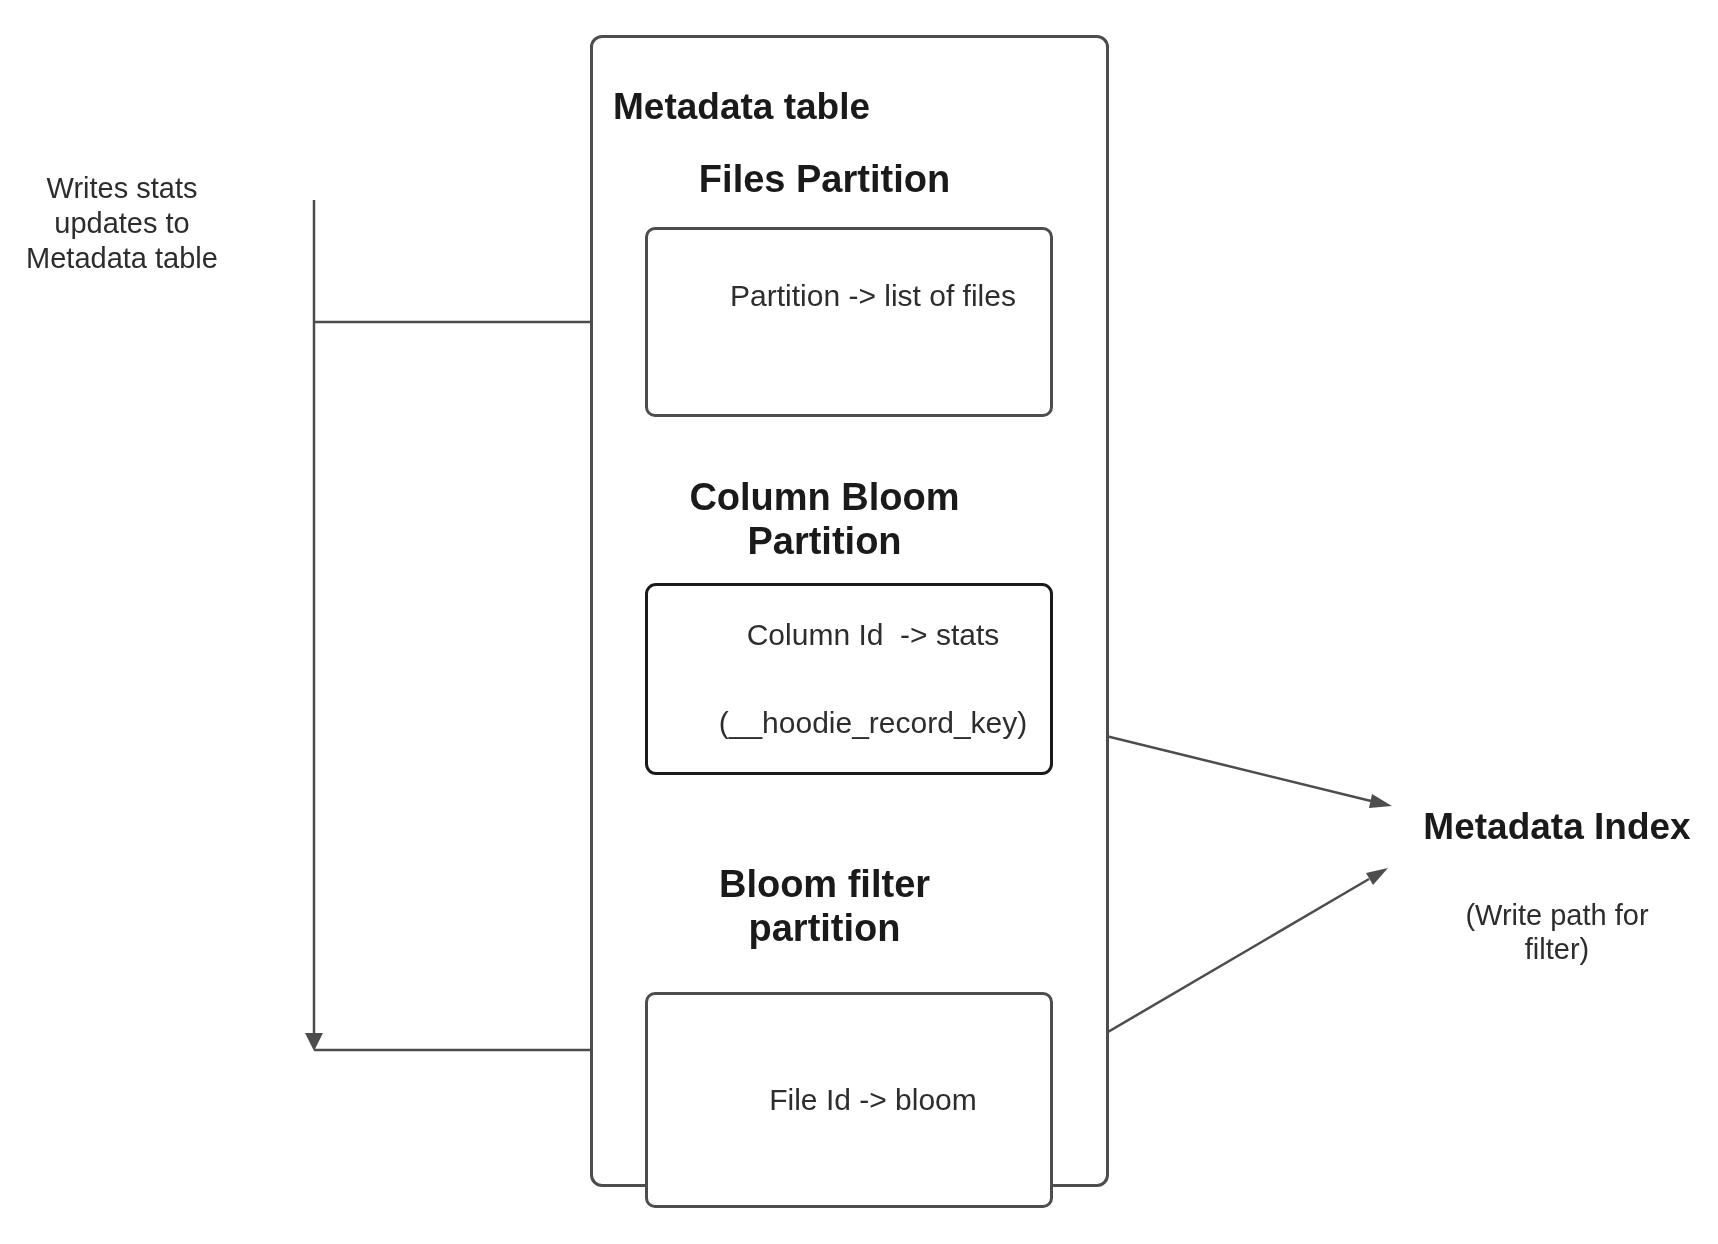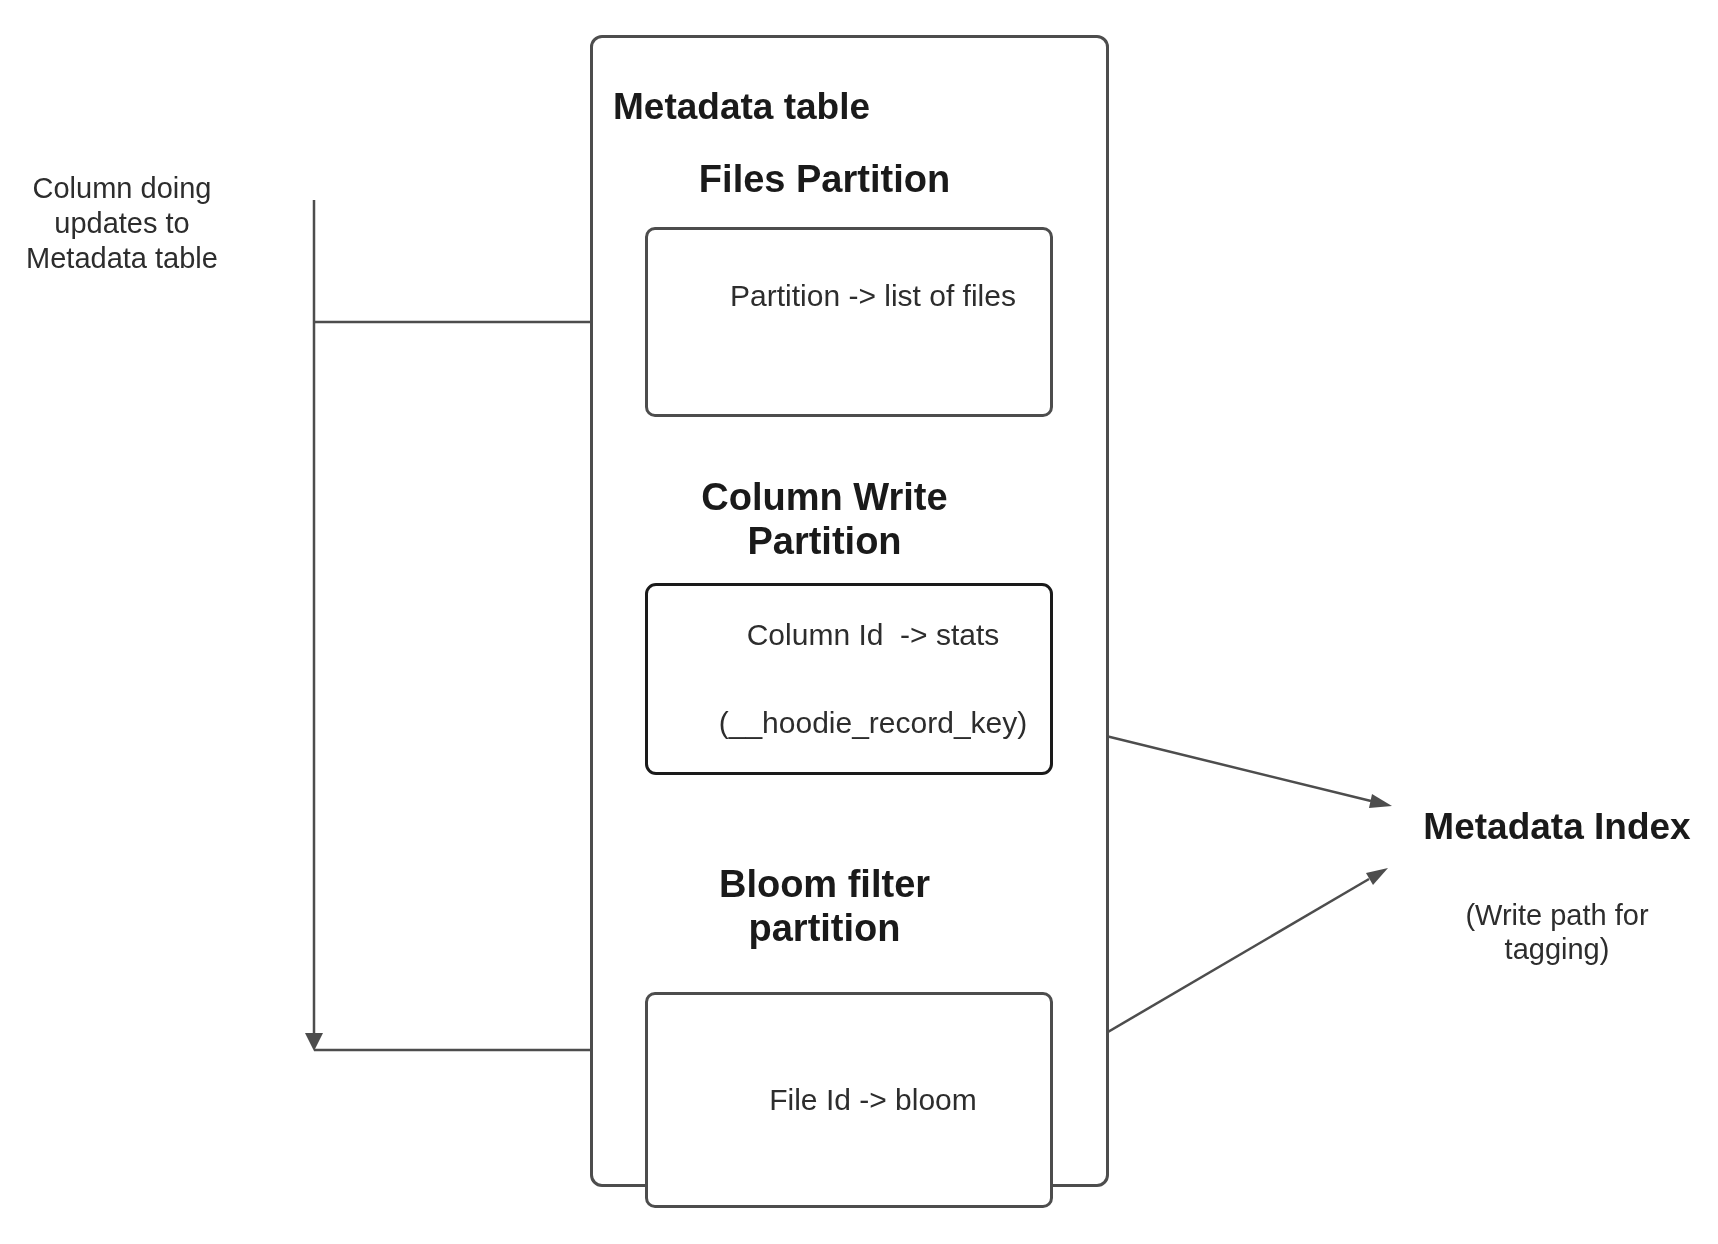--- a/index.html
+++ b/index.html
@@ -65,21 +65,21 @@
     left: 1407px; top: 898px; width: 300px;
     font-size: 29px; line-height: 34px; text-align: center; color: #2d2d2d;
   }
 </style>
 </head>
 <body>
 
 <div class="page">
 
   <div class="abs note">
-    <div>Column doing</div>
+    <div>Writes stats</div>
     <div>updates to</div>
     <div>Metadata table</div>
   </div>
 
   <svg class="abs connector-layer" width="1718" height="1244" viewBox="0 0 1718 1244">
     <g stroke="#4d4d4d" stroke-width="2.5" fill="none">
       <line x1="314" y1="200" x2="314" y2="1034"></line>
       <line x1="314" y1="322" x2="645" y2="322"></line>
       <line x1="314" y1="1050" x2="645" y2="1050"></line>
       <line x1="1053" y1="723" x2="1371" y2="801"></line>
@@ -94,35 +94,35 @@
 
   <div class="abs outer-box"></div>
   <div class="abs outer-title">Metadata table</div>
 
   <div class="abs section-heading heading-files">Files Partition</div>
   <div class="abs inner-box box-files">
     <div>Partition -&gt; list of files</div>
   </div>
 
   <div class="abs section-heading heading-stats">
-    <div>Column Write</div>
+    <div>Column Bloom</div>
     <div>Partition</div>
   </div>
   <div class="abs inner-box box-stats">
     <div class="pre">Column Id  -&gt; stats</div>
     <div>(__hoodie_record_key)</div>
   </div>
 
   <div class="abs section-heading heading-bloom">
     <div>Bloom filter</div>
     <div>partition</div>
   </div>
   <div class="abs inner-box box-bloom">
     <div>File Id -&gt; bloom</div>
   </div>
 
   <div class="abs index-title">Metadata Index</div>
   <div class="abs index-subtitle">
     <div>(Write path for</div>
-    <div>tagging)</div>
+    <div>filter)</div>
   </div>
 
 </div>
 
 </body></html>

